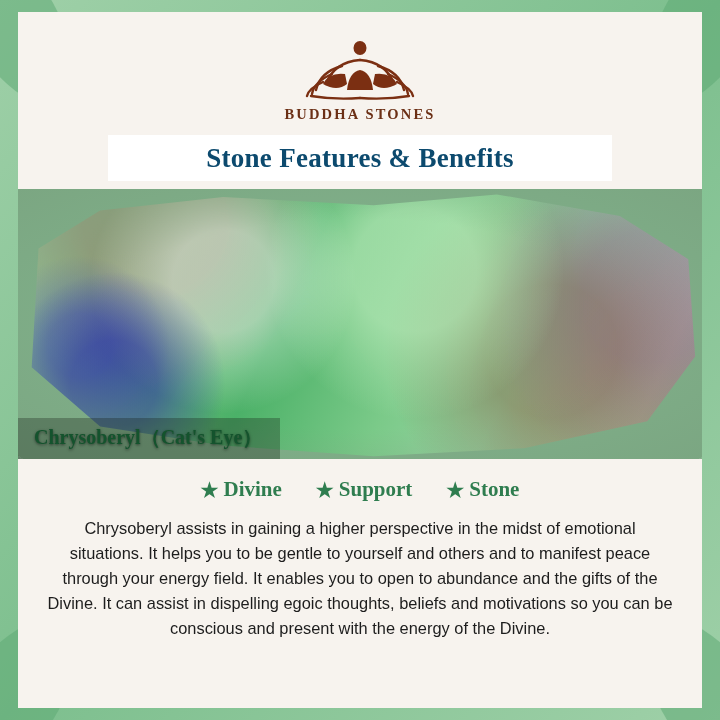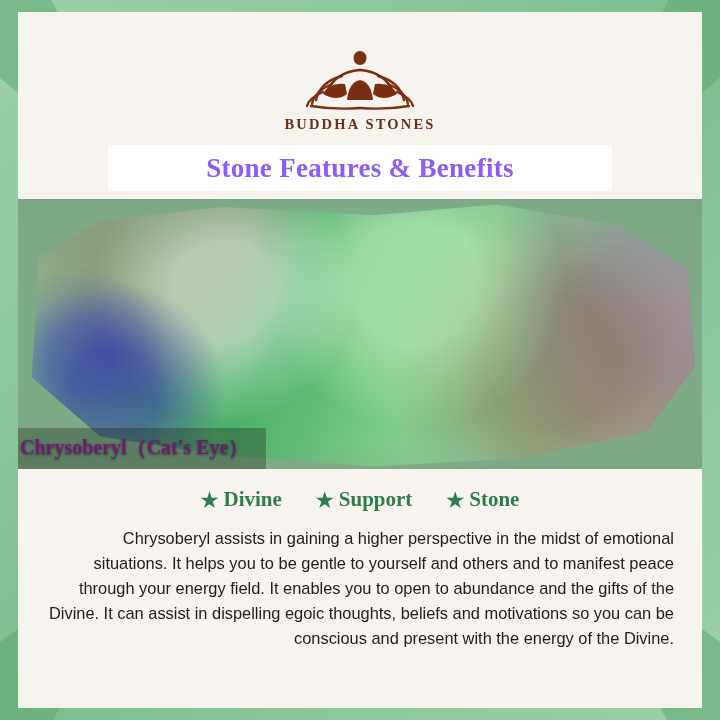--- a/index.html
+++ b/index.html
@@ -59,21 +59,21 @@
     top: 12px;
     width: 684px;
     height: 696px;
     background: #f7f3ee;
     box-sizing: border-box;
     overflow: hidden;
   }
 
   
   .brand {
-    padding-top: 28px;
+    padding-top: 18px;
     text-align: center;
   }
   .lotus-wrap {
     display: block;
     margin: 0 auto;
     width: 150px;
     height: 70px;
   }
   .brand-name {
     margin-top: 6px;
@@ -95,21 +95,21 @@
     right: 90px;
     top: 0;
     height: 46px;
     background: #ffffff;
   }
   .title-text {
     position: relative;
     text-align: center;
     font-size: 27px;
     font-weight: bold;
-    color: #8b5cf6;
+    color: #0c4a6e;
     line-height: 46px;
     font-family: "Liberation Serif", serif;
     letter-spacing: 0.3px;
   }
 
   
   .hero {
     position: relative;
     margin-top: 8px;
     height: 270px;
@@ -143,23 +143,23 @@
   .hero .edge-fade {
     position: absolute;
     inset: 0;
     background: radial-gradient(ellipse at 50% 50%, rgba(0,0,0,0) 55%, rgba(120,160,125,0.55) 100%);
   }
 
   .stone-label {
     position: absolute;
     left: 0;
     bottom: 0;
-    padding: 6px 18px 8px 2px;
+    padding: 6px 18px 8px 16px;
     background: rgba(20,25,20,0.30);
-    color: #701a75;
+    color: #14532d;
     font-size: 20px;
     font-weight: bold;
     font-family: "Liberation Serif", serif;
     text-shadow: 0 1px 3px rgba(0,0,0,0.55);
   }
 
   
   .keywords {
     display: flex;
     justify-content: center;
@@ -182,21 +182,21 @@
     font-size: 20px;
     line-height: 1;
   }
 
   
   .body-copy {
     margin: 14px 28px 0 28px;
     color: #1d1d1d;
     font-size: 16.4px;
     line-height: 1.52;
-    text-align: right;
+    text-align: center;
     font-family: "Liberation Sans", sans-serif;
   }
 </style>
 </head>
 <body>
 
 <div class="page">
   <div class="leaf tl"></div>
   <div class="leaf tr"></div>
   <div class="leaf bl"></div>

